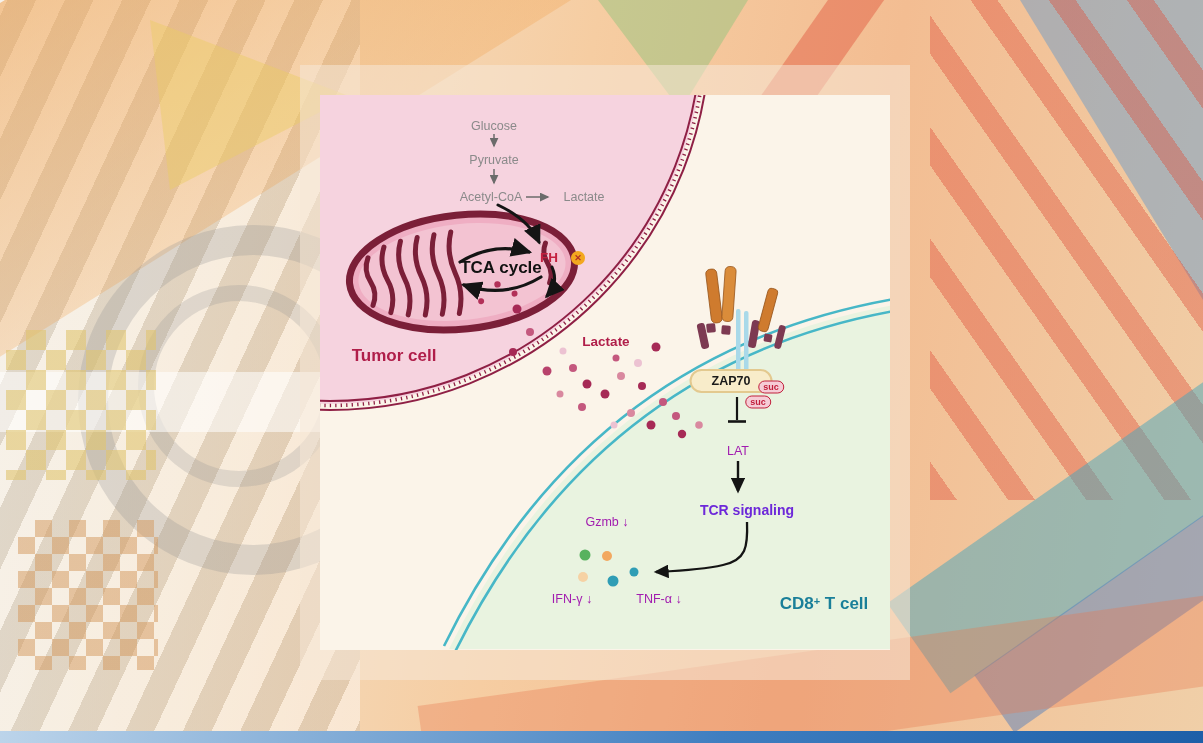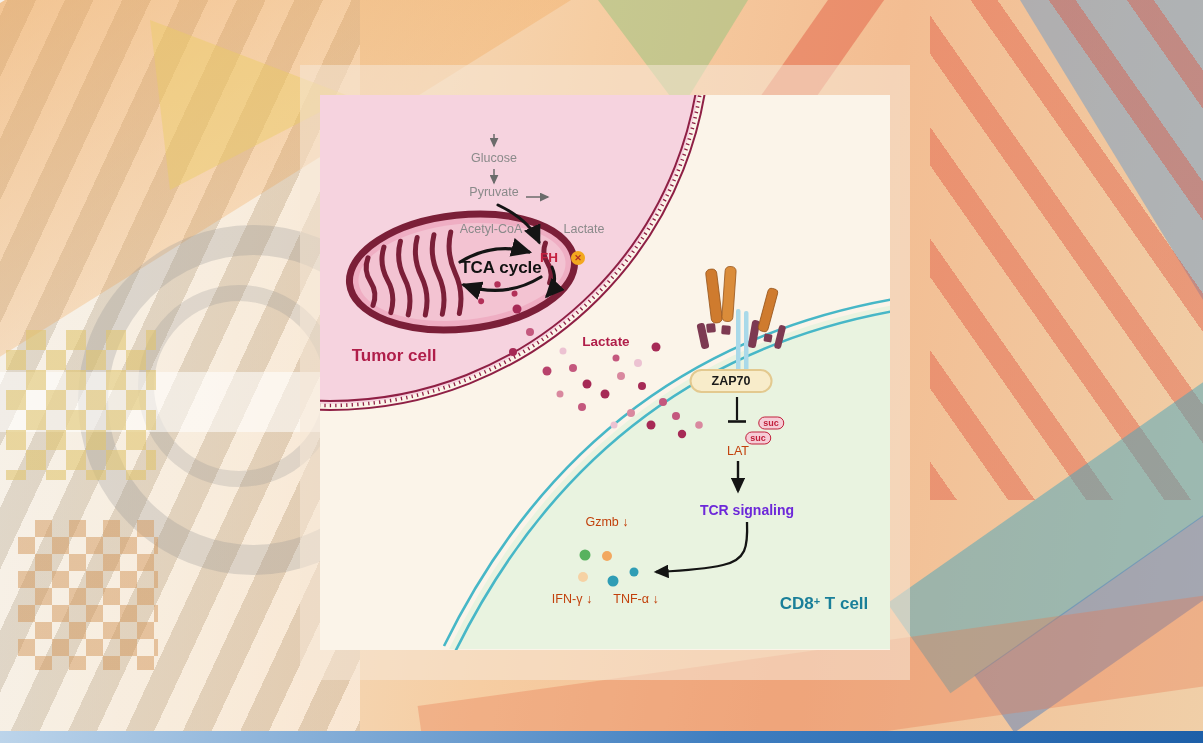--- a/index.html
+++ b/index.html
@@ -35,35 +35,35 @@
   .bg-red-band-bottom{left:420px;top:650px;width:800px;height:90px;background:rgba(232,120,80,.35);transform:rotate(-8deg);}
   .bg-bottom-strip{left:0;top:731px;width:1203px;height:12px;
     background:linear-gradient(90deg,#bcd4ea,#3f7ec0 60%,#1d5fa8);}
 
   .panel{position:absolute;left:300px;top:65px;width:610px;height:615px;
     background:rgba(246,231,215,.55);z-index:2;}
   .inner{position:absolute;left:20px;top:30px;width:570px;height:555px;background:#fbf4e9;overflow:hidden;}
   .inner svg{position:absolute;left:0;top:0;}
 
   .lbl{position:absolute;transform:translate(-50%,-50%);white-space:nowrap;z-index:3;
-    font-size:12.5px;color:#c2410c;}
-  .gray{color:#8a8a8a;margin-top:32px;}
+    font-size:12.5px;color:#a21caf;}
+  .gray{color:#8a8a8a;}
   .tca{font-weight:bold;font-size:17px;color:#111;}
   .fh{font-weight:bold;font-size:13.5px;color:#c41f3e;}
   .darkred{color:#b01e4a;font-size:17px;font-weight:bold;}
   .fum{color:#b01e4a;font-size:13.5px;font-weight:bold;}
   .teal{color:#1a7f99;font-size:17px;font-weight:bold;margin-left:32px;}
   .sig{font-weight:bold;font-size:14px;color:#6d28d9;}
   .teal .sup{font-size:11px;vertical-align:4px;}
   .xbadge{position:absolute;transform:translate(-50%,-50%);width:14px;height:14px;border-radius:50%;
     background:#f3a81f;color:#b53024;font-weight:bold;font-size:9px;line-height:14px;text-align:center;z-index:4;}
   .zap{position:absolute;transform:translate(-50%,-50%);background:#f8ecca;border:2px solid #e3c98f;
     border-radius:15px;padding:3px 20px;font-weight:bold;font-size:12.5px;color:#1a1a1a;z-index:3;}
   .suc-badge{position:absolute;transform:translate(-50%,-50%);background:#f6ccd6;border:1.5px solid #c1203c;
-    border-radius:9px;padding:0 4px;font-weight:bold;font-size:9px;color:#c1203c;z-index:4;line-height:11px;margin-top:36px;}
+    border-radius:9px;padding:0 4px;font-weight:bold;font-size:9px;color:#c1203c;z-index:4;line-height:11px;}
 </style>
 </head>
 <body>
 
 <div class="bg">
   <div class="bg-stripes-left"></div>
   <div class="bg-orange-band"></div>
   <div class="bg-yellow-tri"></div>
   <div class="bg-ring-outer"></div>
   <div class="bg-ring-inner"></div>
@@ -208,18 +208,18 @@
     <span class="lbl fum" style="left:286px;top:246px">Lactate</span>
 
     <span class="zap" style="left:411px;top:286px">ZAP70</span>
     <span class="suc-badge" style="left:451px;top:292px">suc</span>
     <span class="suc-badge" style="left:438px;top:307px">suc</span>
     <span class="lbl" style="left:418px;top:356px">LAT</span>
     <span class="lbl sig" style="left:427px;top:415px">TCR signaling</span>
 
     <span class="lbl" style="left:287px;top:427px">Gzmb ↓</span>
     <span class="lbl" style="left:252px;top:504px">IFN-γ ↓</span>
-    <span class="lbl" style="left:316px;top:504px">TNF-α ↓</span>
+    <span class="lbl" style="left:339px;top:504px">TNF-α ↓</span>
 
     <span class="lbl teal" style="left:472px;top:509px"><span>CD8</span><span class="sup">+</span><span> T cell</span></span>
 
   </div>
 </div>
 
 </body></html>

